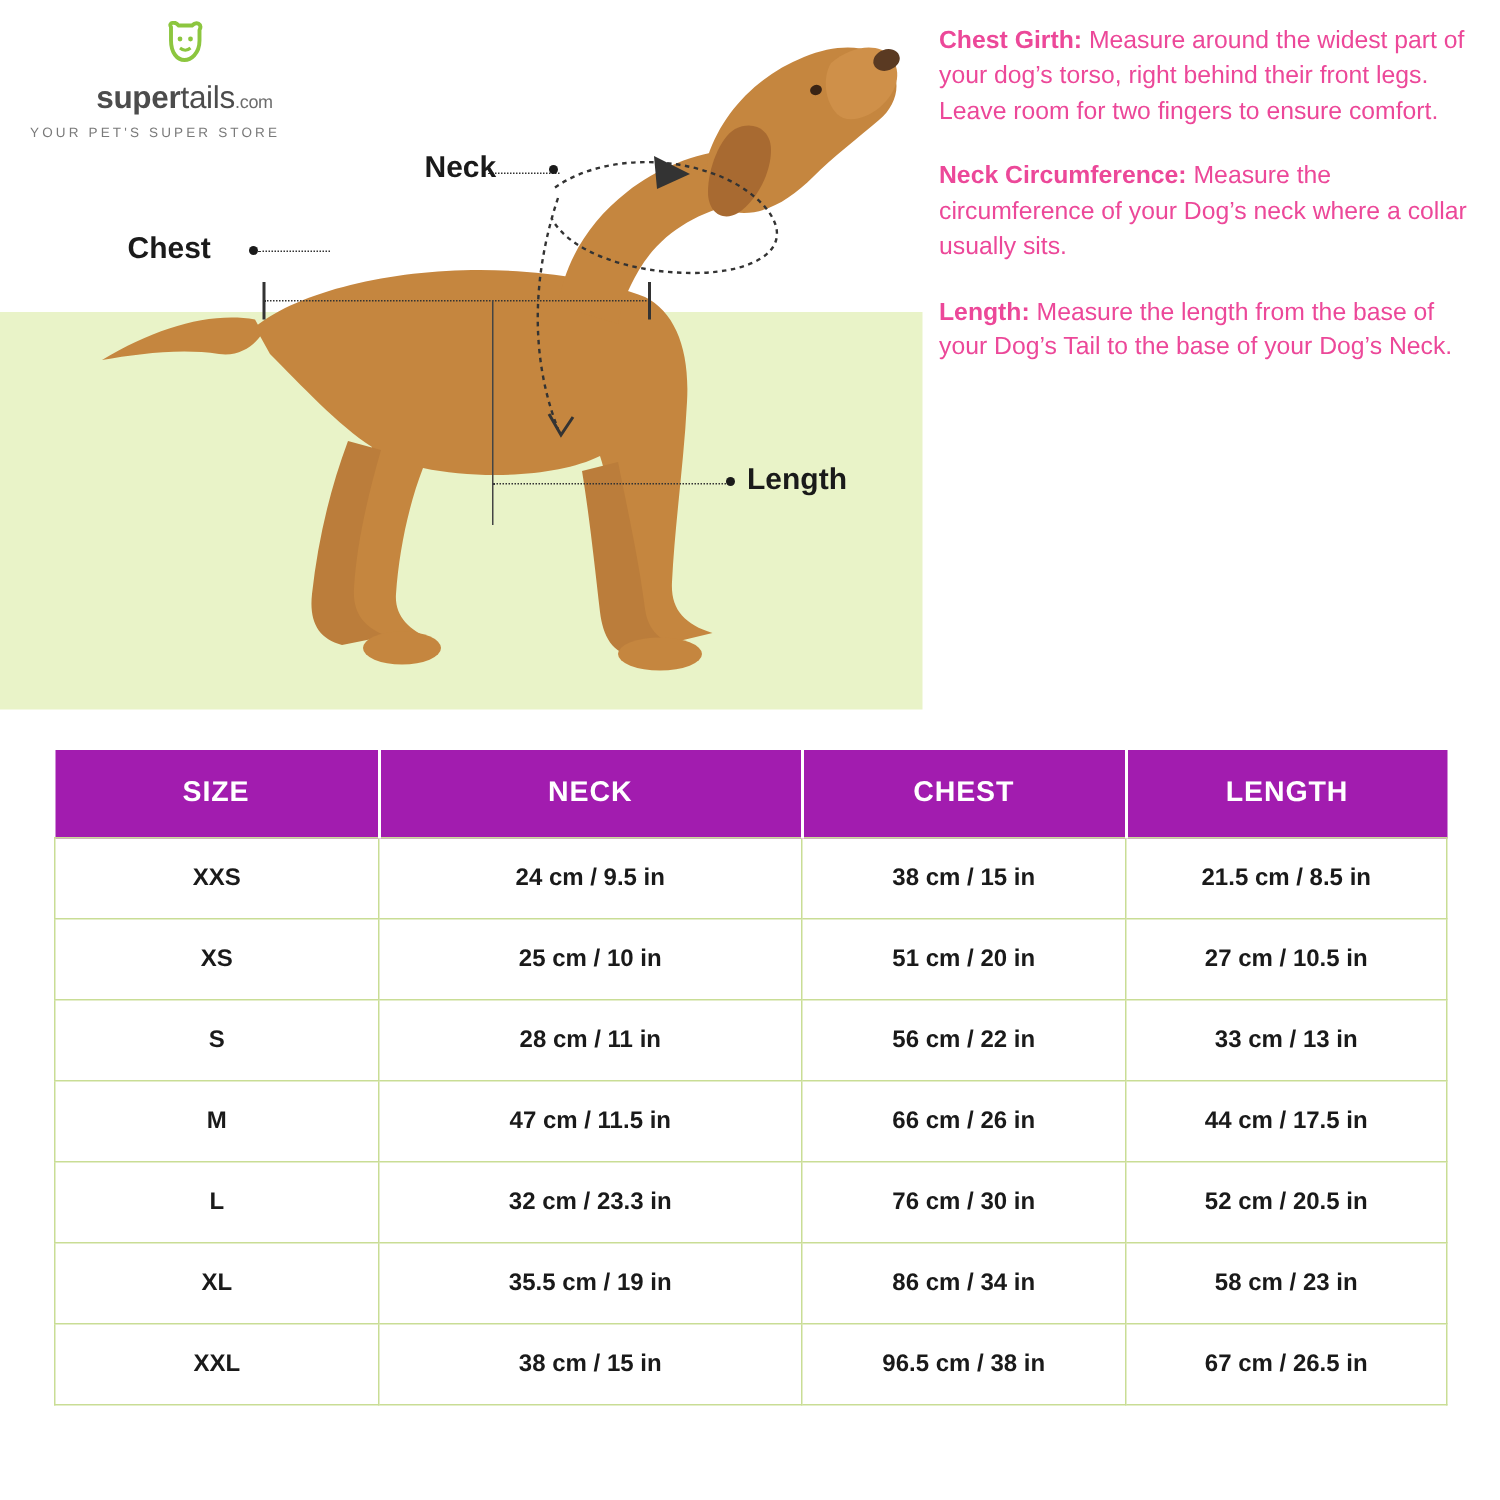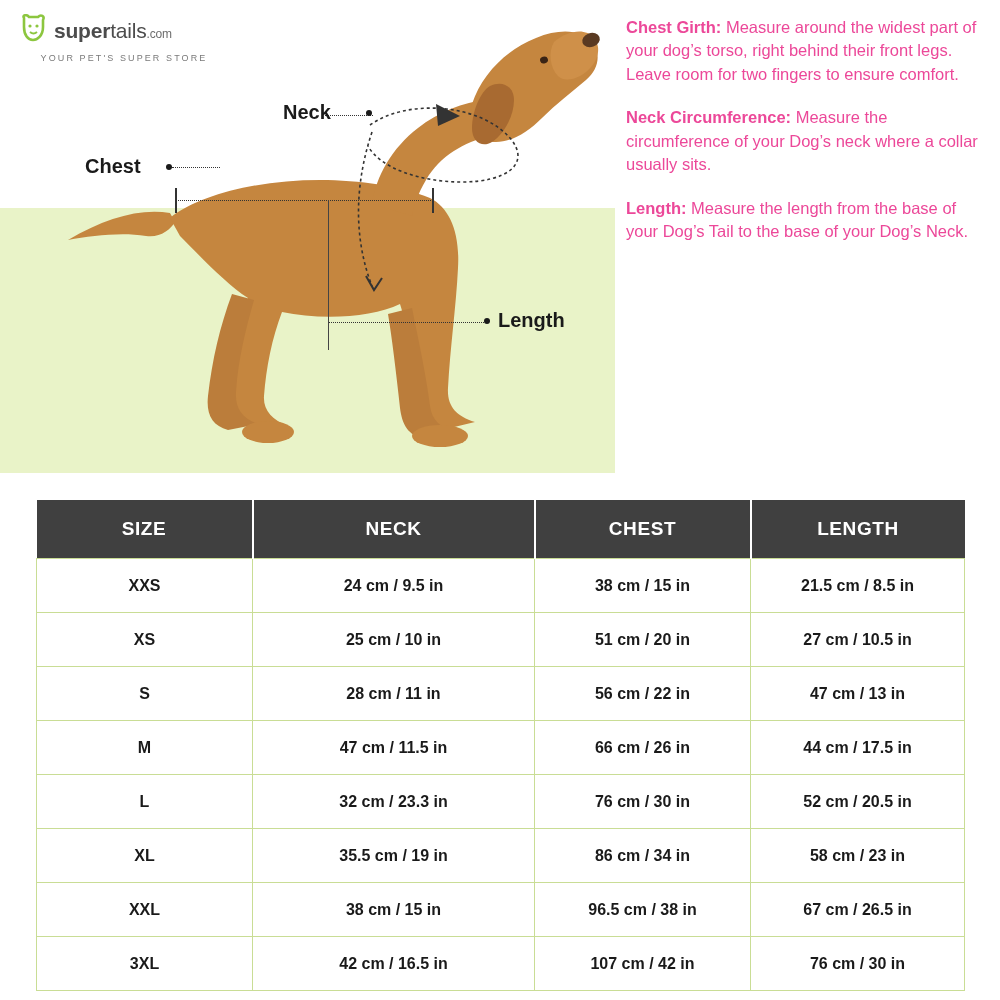--- a/index.html
+++ b/index.html
@@ -41,20 +41,21 @@
     position: absolute;
     left: 18px;
     top: 14px;
     width: 210px;
     height: 62px;
   }
   .logo-row {
     display: flex;
     align-items: center;
     gap: 6px;
+    flex-direction: column;
   }
   .logo-mark {
     width: 30px;
     height: 34px;
     position: relative;
     flex: none;
   }
   .logo-text {
     font-size: 21px;
     letter-spacing: -0.2px;
@@ -69,21 +70,20 @@
     font-size: 12px;
     font-weight: 400;
     color: #6d6d6d;
   }
   .logo-tag {
     margin-top: 5px;
     margin-left: 2px;
     font-size: 9px;
     letter-spacing: 2.1px;
     color: #7a7a7a;
-    text-align: center;
   }
 
   
   .dog-wrap {
     position: absolute;
     left: 20px;
     top: 8px;
     width: 600px;
     height: 470px;
   }
@@ -156,21 +156,21 @@
     left: 36px;
     top: 500px;
     width: 928px;
   }
   table {
     border-collapse: collapse;
     width: 928px;
     table-layout: fixed;
   }
   thead th {
-    background: #404040;
+    background: #a21caf;
     color: #ffffff;
     font-size: 19px;
     font-weight: 700;
     letter-spacing: 0.6px;
     height: 56px;
     border-right: 2px solid #ffffff;
     text-align: center;
   }
   thead th:last-child { border-right: none; }
   tbody td {
@@ -311,21 +311,21 @@
         <tr>
           <td>XS</td>
           <td>25 cm / 10 in</td>
           <td>51 cm / 20 in</td>
           <td>27 cm / 10.5 in</td>
         </tr>
         <tr>
           <td>S</td>
           <td>28 cm / 11 in</td>
           <td>56 cm / 22 in</td>
-          <td>47 cm / 13 in</td>
+          <td>33 cm / 13 in</td>
         </tr>
         <tr>
           <td>M</td>
           <td>47 cm / 11.5 in</td>
           <td>66 cm / 26 in</td>
           <td>44 cm / 17.5 in</td>
         </tr>
         <tr>
           <td>L</td>
           <td>32 cm / 23.3 in</td>
@@ -337,23 +337,17 @@
           <td>35.5 cm / 19 in</td>
           <td>86 cm / 34 in</td>
           <td>58 cm / 23 in</td>
         </tr>
         <tr>
           <td>XXL</td>
           <td>38 cm / 15 in</td>
           <td>96.5 cm / 38 in</td>
           <td>67 cm / 26.5 in</td>
         </tr>
-        <tr>
-          <td>3XL</td>
-          <td>42 cm / 16.5 in</td>
-          <td>107 cm / 42 in</td>
-          <td>76 cm / 30 in</td>
-        </tr>
       </tbody>
     </table>
   </div>
 
 </div>
 
 </body></html>

